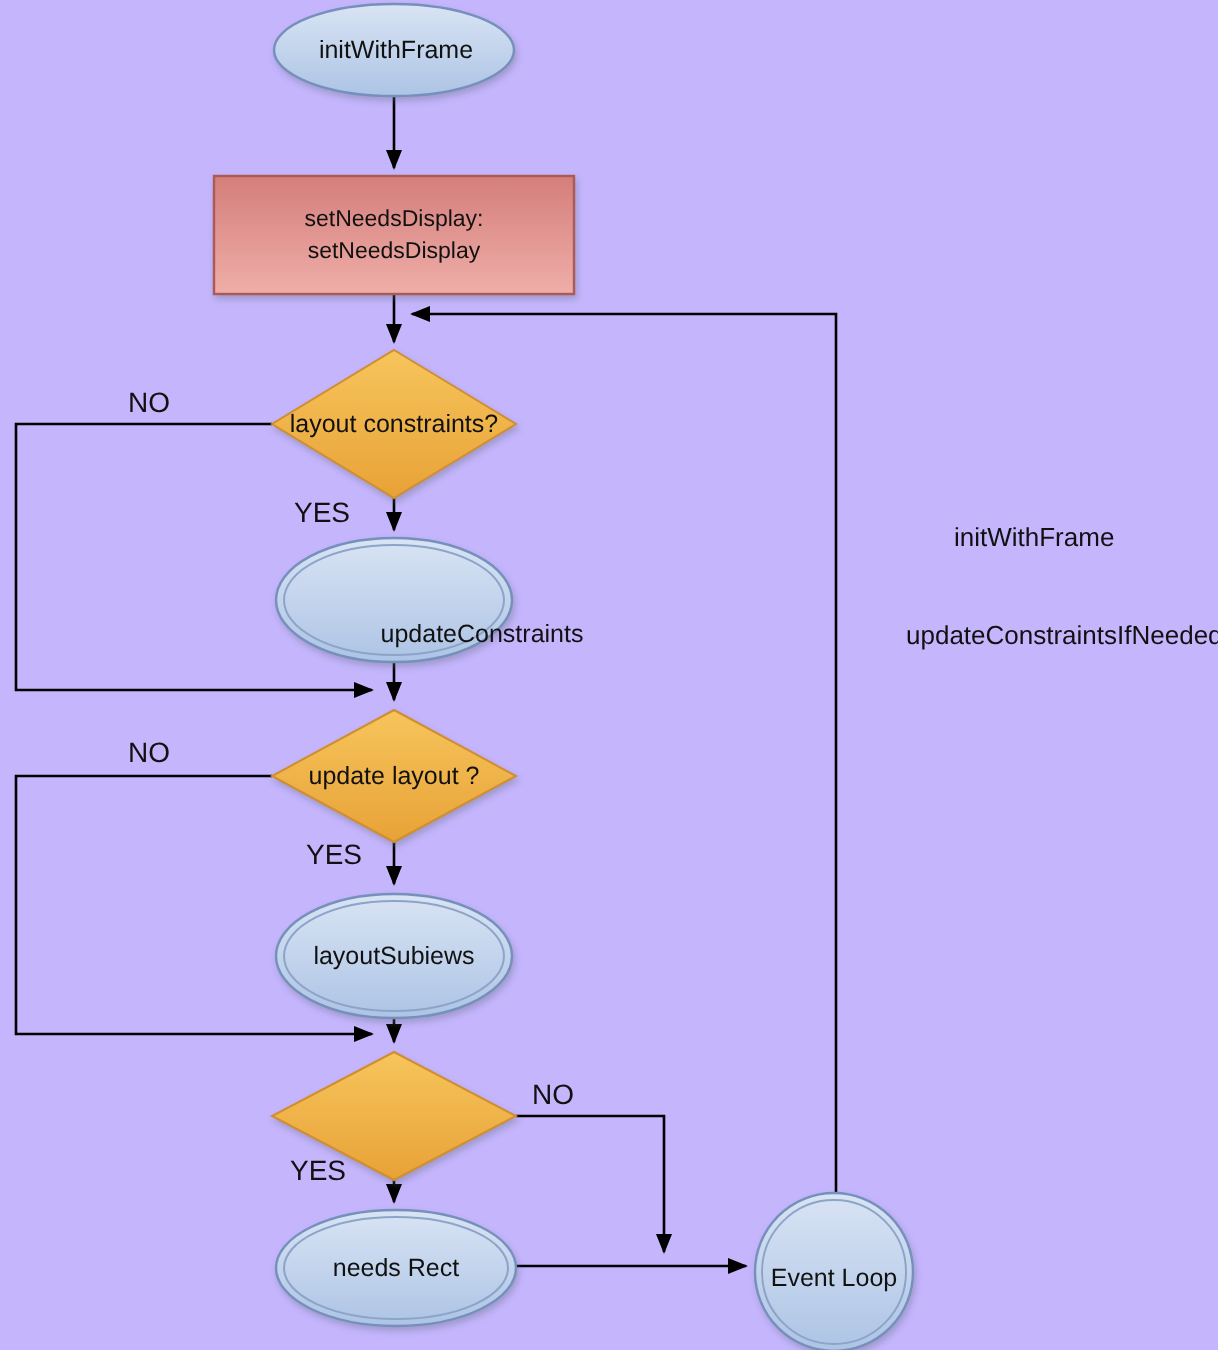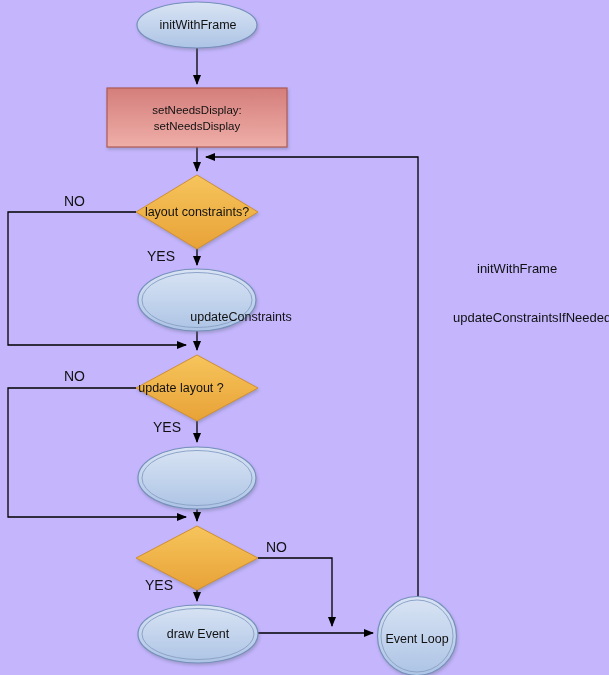--- a/index.html
+++ b/index.html
@@ -124,25 +124,26 @@
 
   <div class="rect-lines" style="left:107px; top:88px; width:180px; height:59px;">
     <div>setNeedsDisplay:</div>
     <div>setNeedsDisplay</div>
   </div>
 
   <div class="nlabel" style="left:136px; top:177px; width:122px; height:70px;">layout constraints?</div>
 
   <div class="nlabel" style="left:139px; top:287px; width:116px; height:60px;margin-left:44px;">updateConstraints</div>
 
-  <div class="nlabel" style="left:120px; top:355px; width:122px; height:66px;">update layout ?</div>
+  <div class="nlabel" style="left:136px; top:355px; width:122px; height:66px;">update layout ?</div>
+
+  <div class="nlabel" style="left:139px; top:448px; width:116px; height:60px;">layoutSubiews</div>
 
 
-
-  <div class="nlabel" style="left:140px; top:606px; width:116px; height:56px;">draw Event</div>
+  <div class="nlabel" style="left:140px; top:606px; width:116px; height:56px;">needs Rect</div>
 
   <div class="nlabel" style="left:378px; top:600px; width:78px; height:78px;">Event Loop</div>
 
   <div class="edge-label" style="left:64px; top:193px;">NO</div>
   <div class="edge-label" style="left:147px; top:248px;">YES</div>
   <div class="edge-label" style="left:64px; top:368px;">NO</div>
   <div class="edge-label" style="left:153px; top:419px;">YES</div>
   <div class="edge-label" style="left:266px; top:539px;">NO</div>
   <div class="edge-label" style="left:145px; top:577px;">YES</div>
 

